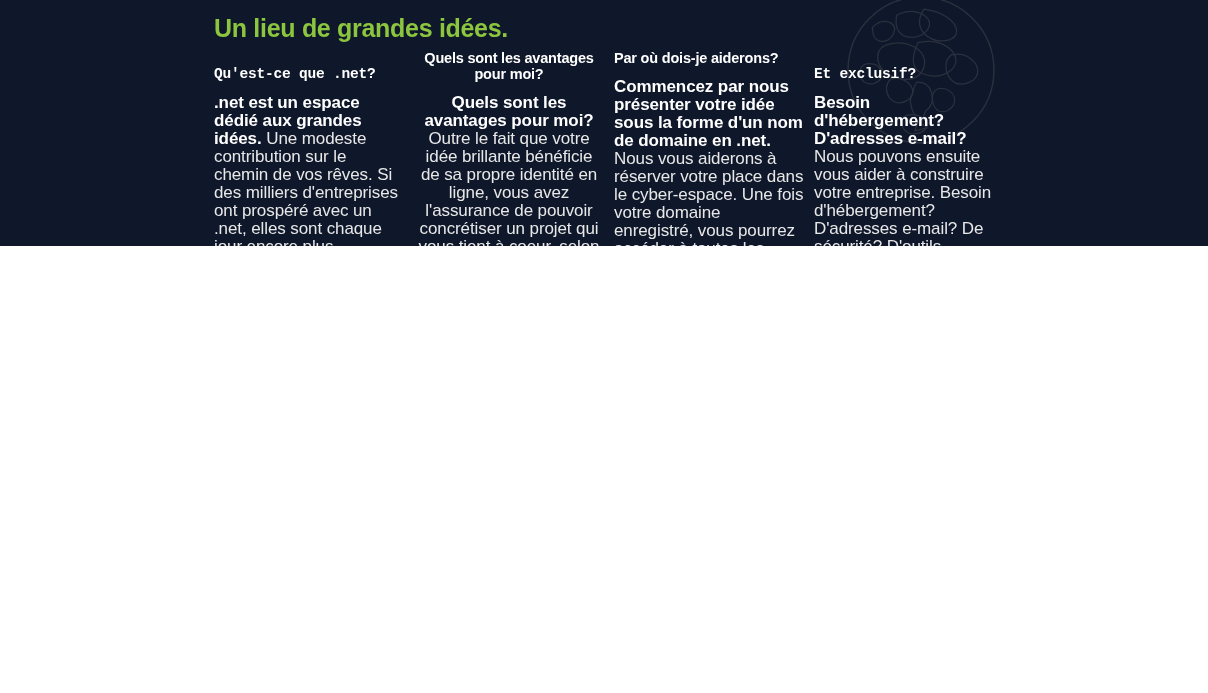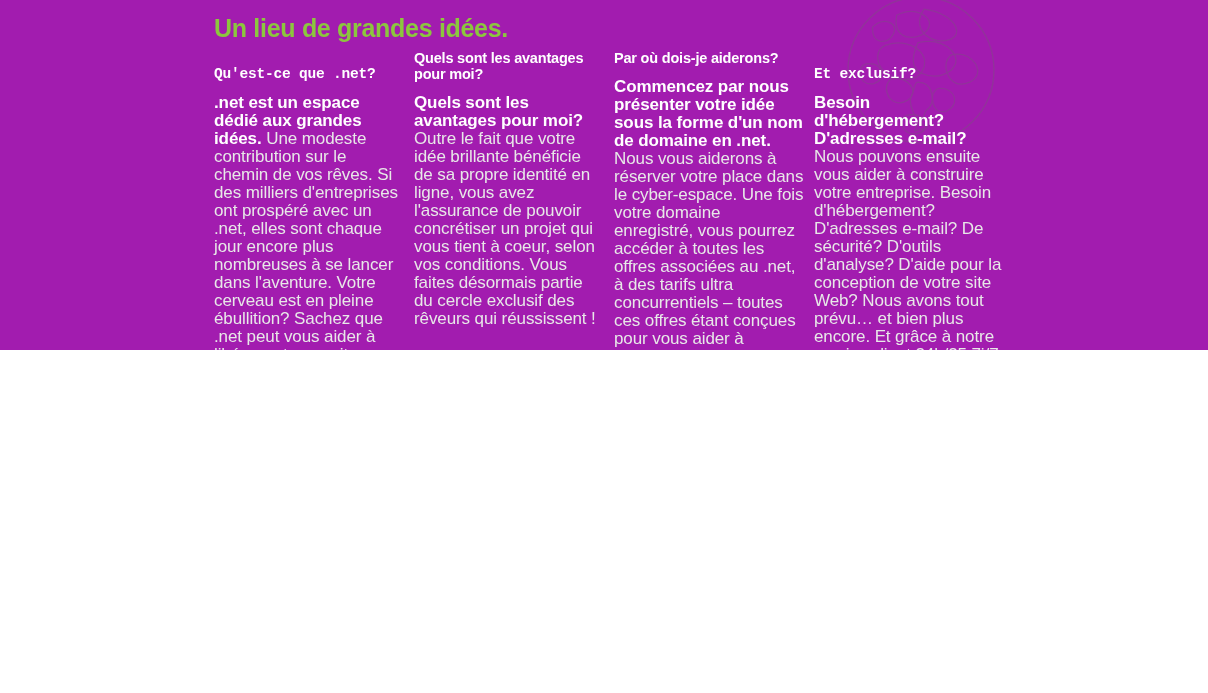--- a/index.html
+++ b/index.html
@@ -12,22 +12,22 @@
     height: 693px;
     overflow: hidden;
     font-family: "Liberation Sans", sans-serif;
     -webkit-font-smoothing: antialiased;
   }
 
   
   .hero {
     position: relative;
     width: 1208px;
-    height: 350px;
-    background: #a21caf;
+    height: 246px;
+    background: #0f172a;
     overflow: hidden;
   }
   .globe {
     position: absolute;
     left: 845px;
     top: -6px;
     width: 152px;
     height: 152px;
     opacity: 0.30;
     pointer-events: none;
@@ -53,21 +53,21 @@
     top: 50px;
     width: 990px;
     display: flex;
     gap: 0;
   }
   .col {
     width: 188px;
     margin-right: 10px;
   }
   .col:nth-child(1) { width: 190px; }
-  .col:nth-child(2) { width: 190px; }
+  .col:nth-child(2) { width: 190px; text-align: center; }
   .col:nth-child(3) { width: 190px; }
   .col:nth-child(4) { width: 190px; }
   .col h3 {
     color: #ffffff;
     font-size: 14.5px;
     font-weight: bold;
     line-height: 16px;
     margin: 0 0 12px 0;
     letter-spacing: -0.2px;
   }

